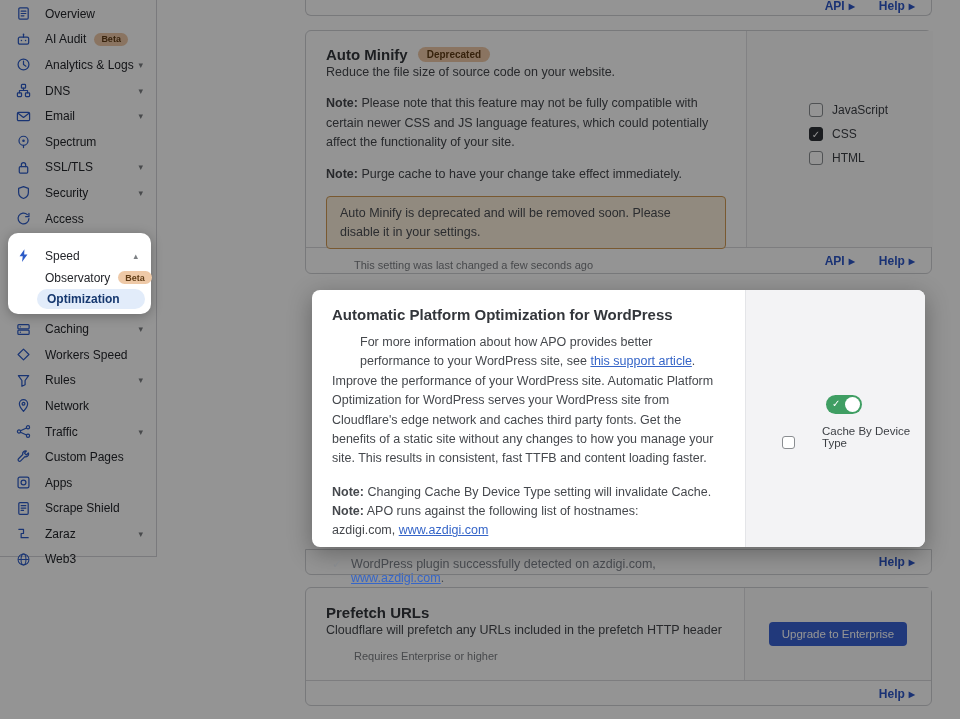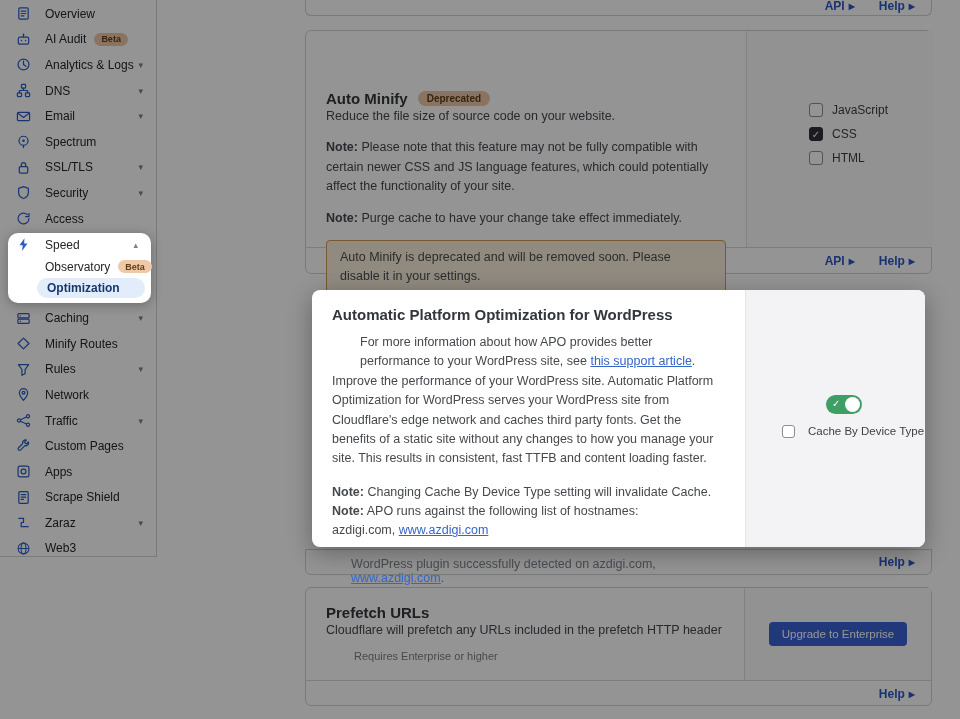--- a/index.html
+++ b/index.html
@@ -15,21 +15,21 @@
   .nav { padding-top:1px; }
   .nav-row { height:25.6px; display:flex; align-items:center; padding:0 13px 0 16px; cursor:pointer; }
   .nav-row .icon { width:15px; height:15px; margin-right:14px; color:var(--accent,#2c5bc7); flex:none; display:flex; }
   .nav-row .lbl { font-size:12px; color:#24262b; white-space:nowrap; }
   .caret { margin-left:auto; font-size:9px; color:#7d8084; }
   .badge { margin-left:8px; background:var(--badge-bg,#eec9a7); color:var(--badge-text,#5f3c16);
     font-size:9px; font-weight:700; padding:1.5px 7px; border-radius:8px; }
 
   
   .speed-popout { position:relative; z-index:30; background:#fff; border-radius:10px;
-    margin:2px 5px 2px 8px; padding:0 0 5px; box-shadow:0 2px 12px rgba(0,0,0,0.28); }
+    margin:2px 5px 2px 8px; padding:11px 0 5px; box-shadow:0 2px 12px rgba(0,0,0,0.28); }
   .speed-popout .nav-row { padding-left:8px; height:23px; }
   .sub-row { height:21px; display:flex; align-items:center; padding-left:37px; cursor:pointer; }
   .sub-row .lbl { font-size:12px; color:#24262b; }
   .sub-pill { margin:1px 6px 0 29px; height:20px; display:flex; align-items:center;
     background:var(--pill-bg,#e2ecfa); border-radius:10px; padding:0 10px; cursor:pointer; }
   .sub-pill .lbl { font-size:12px; font-weight:700; color:var(--pill-text,#16386f); }
 
   
   .flink { font-size:12px; font-weight:700; color:var(--link,#2d57c9); cursor:pointer;
     display:inline-flex; align-items:center; gap:4px; text-decoration:none; }
@@ -43,21 +43,21 @@
 
   .card { position:absolute; background:#fff; border:1px solid #cfd0d4; border-radius:6px; }
   .card-main { display:flex; }
   .col-right { border-left:1px solid #e0e1e4; background:#fbfbfc; flex:none; }
 
   
   .am { left:305px; top:30px; width:627px; height:244px; }
   .am .card-main { height:216px; }
   .am .col-left { flex:1; padding:15px 20px 0; }
   .am .col-right { width:187px; padding:72px 0 0 62px; }
-  .card-title-row { display:flex; align-items:center; gap:10px;margin-top:44px; }
+  .card-title-row { display:flex; align-items:center; gap:10px; }
   .card-title { font-size:15px; font-weight:700; color:#33363b; }
   .dep-badge { background:var(--badge-bg,#eec9a7); color:var(--badge-text,#5f3c16);
     font-size:10px; font-weight:700; padding:2px 9px; border-radius:9px; }
   .body-txt { font-size:12.5px; color:#45484d; line-height:1.55; }
   .mt8{} .mt10{margin-top:10px;margin-left:28px;} .mt12{margin-top:12px;} .mt14{margin-top:14px;}
   .warn-box { margin-top:12px; width:400px; background:#faeedb; border:1px solid #d09a55;
     border-radius:4px; padding:7px 13px; font-size:12.5px; color:#4a4d52; line-height:1.5; }
   .muted { font-size:11px; color:#7b7e83; }
   .cb-row { display:flex; align-items:center; gap:9px; margin-bottom:10px; cursor:pointer; }
   .cb { width:14px; height:14px; border:1.5px solid #8a8d91; border-radius:3px; background:#fff; flex:none;
@@ -74,21 +74,21 @@
   a.inline-link { color:#3565c8; text-decoration:underline; cursor:pointer; }
   .hostnames { }
   .detect-row { margin-top:16px; display:flex; align-items:flex-start; gap:9px;
     font-size:12.5px; color:#45484d; }
   .detect-check { color:#86898d; font-size:12px; }
   .toggle { position:absolute; left:80px; top:105px; width:36px; height:19px;
     border-radius:10px; background:var(--toggle-on,#3f9e63); cursor:pointer; }
   .toggle::after { content:''; position:absolute; right:2px; top:2px; width:15px; height:15px;
     border-radius:50%; background:#fff; }
   .toggle .tick { position:absolute; left:6px; top:2.5px; color:#fff; font-size:10px; }
-  .apo-cb-row { position:absolute; left:36px; top:135px; display:flex; align-items:flex-start; gap:13px; cursor:pointer; }
+  .apo-cb-row { position:absolute; left:36px; top:135px; display:flex; align-items:flex-end; gap:27px; cursor:pointer; }
   .apo-cb-row .cb { width:13px; height:13px; }
   .apo-cb-row .cb-lbl { font-size:11.5px; }
 
   
   .apo-footer { left:305px; top:549px; width:627px; height:26px; border-radius:0 0 6px 6px;
     display:flex; align-items:center; justify-content:flex-end; padding-right:16px; }
 
   
   .pf { left:305px; top:587px; width:627px; height:119px; }
   .pf .card-main { height:92px; }
@@ -225,21 +225,21 @@
         </span>
       <span class="lbl">Caching</span>
       <span class="caret">▾</span>
     </div>
     <div class="nav-row">
       <span class="icon">
           <svg viewBox="0 0 16 16" width="15" height="15" fill="none" stroke="currentColor" stroke-width="1.3" stroke-linejoin="round">
             <path d="M8 2.2 13.8 8 8 13.8 2.2 8Z"></path>
           </svg>
         </span>
-      <span class="lbl">Minify Routes</span>
+      <span class="lbl">Workers Speed</span>
     </div>
     <div class="nav-row">
       <span class="icon">
           <svg viewBox="0 0 16 16" width="15" height="15" fill="none" stroke="currentColor" stroke-width="1.3" stroke-linejoin="round">
             <path d="M2.5 2.8h11L9.7 8v4.6l-3.4 1.6V8Z"></path>
           </svg>
         </span>
       <span class="lbl">Rules</span>
       <span class="caret">▾</span>
     </div>

